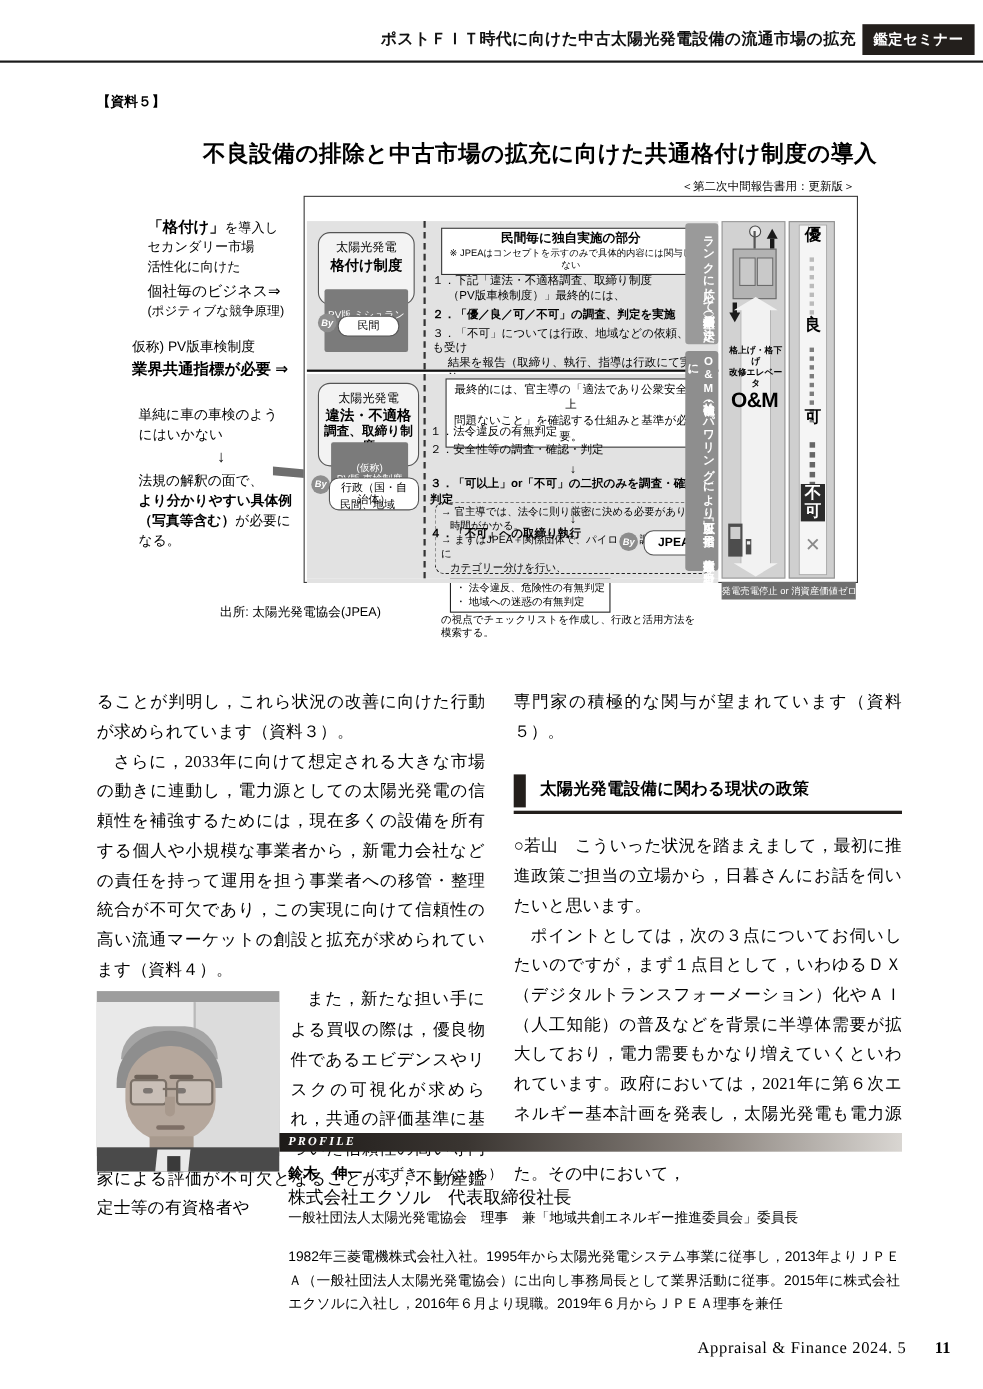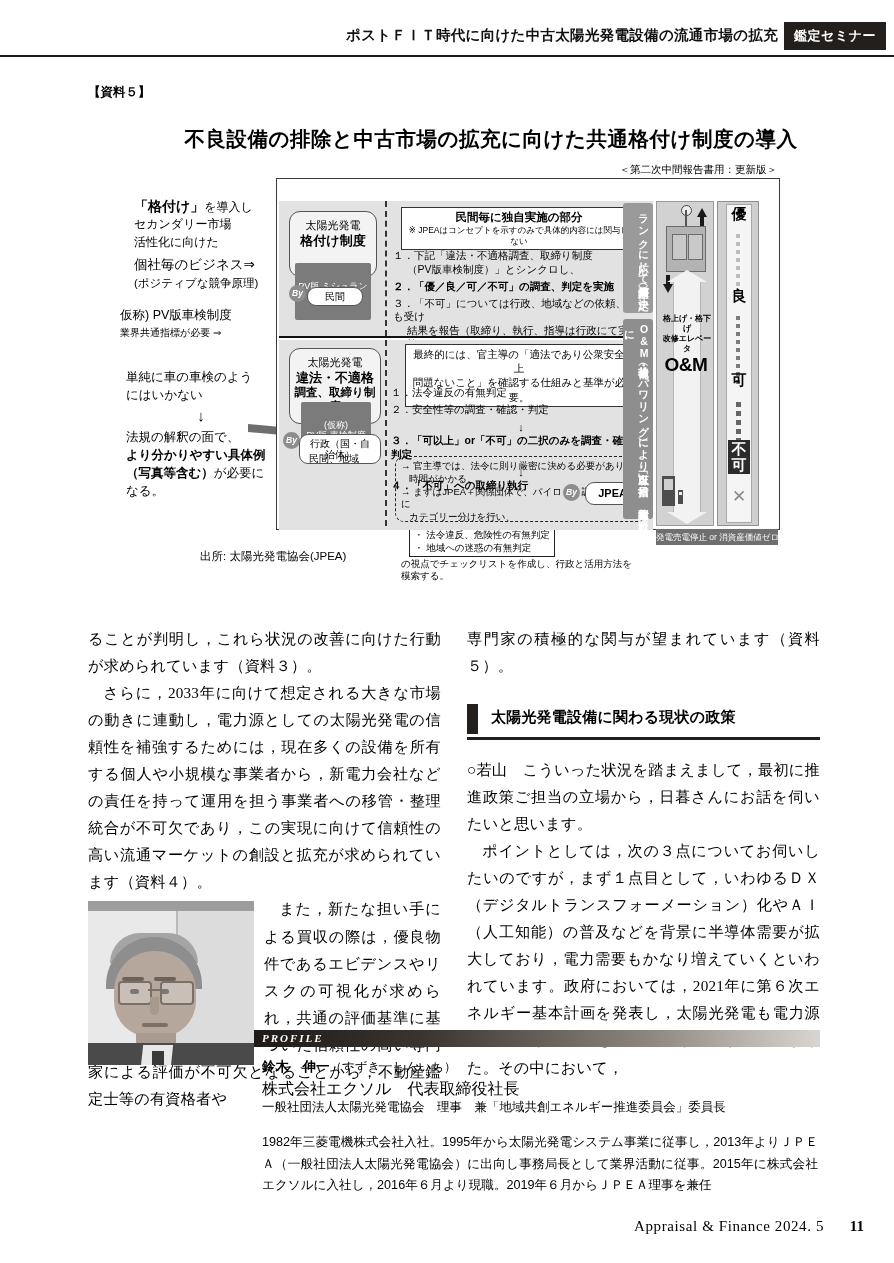--- a/index.html
+++ b/index.html
@@ -53,21 +53,21 @@
   .diagram{
     position:absolute;left:128px;top:178px;width:652px;height:352px;
     font-family:"Liberation Sans","DejaVu Sans",sans-serif;
   }
   .notes{position:absolute;left:0;top:0;width:148px;height:352px;font-size:12px;}
   .notes .n1{position:absolute;left:6px;top:18px;width:140px;line-height:1.45;}
   .notes .n1 b{font-size:14px;}
   .notes .n1 .small{font-size:11.5px;}
   .notes .n2{position:absolute;left:-8px;top:128px;width:156px;line-height:1.5;}
   .notes .n2 .l1{font-size:12.5px;}
-  .notes .n2 .l2{font-size:10px;font-weight:normal;}
+  .notes .n2 .l2{font-size:14px;font-weight:bold;}
   .notes .n3{position:absolute;left:-2px;top:190px;width:150px;line-height:1.45;font-size:12.5px;}
   .notes .n3 .arrowdn{display:block;text-align:center;font-size:15px;margin:1px 0 1px 0;}
   .notes .n3 b{font-weight:bold;}
 
   .fig-frame{
     position:absolute;left:148px;top:0;width:504px;height:352px;
     border:1px solid #3a3a3a;background:#fff;box-sizing:border-box;
   }
   .fig-upnote{
     position:absolute;right:2px;top:-16px;font-size:10.5px;white-space:nowrap;
@@ -364,21 +364,21 @@
         <div class="bychip" style="left:10px;top:84px;">By</div>
         <div class="bybox" style="left:28px;top:86px;width:56px;">民間</div>
 
         <div class="callout" style="left:122px;top:6px;width:236px;">
           <div class="c1">民間毎に独自実施の部分</div>
           <div class="c2">※ JPEAはコンセプトを示すのみで具体的内容には関与しない</div>
         </div>
 
         <div class="steps" style="left:114px;top:48px;width:256px;">
           <div>１．下記「違法・不適格調査、取締り制度</div>
-          <div style="padding-left:14px;margin-top:-3px;">（PV版車検制度）」とシンクロし、</div>
+          <div style="padding-left:14px;margin-top:-3px;">（PV版車検制度）」最終的には、</div>
           <div style="font-weight:bold;">２．「優／良／可／不可」の調査、判定を実施</div>
           <div>３．「不可」については行政、地域などの依頼、委託も受け</div>
           <div style="padding-left:14px;margin-top:-3px;">結果を報告（取締り、執行、指導は行政にて実施）</div>
         </div>
       </div>
 
       <div class="panel p-bot">
         <div class="vdash"></div>
 
         <div class="rbox" style="left:10px;top:8px;width:92px;height:76px;">

